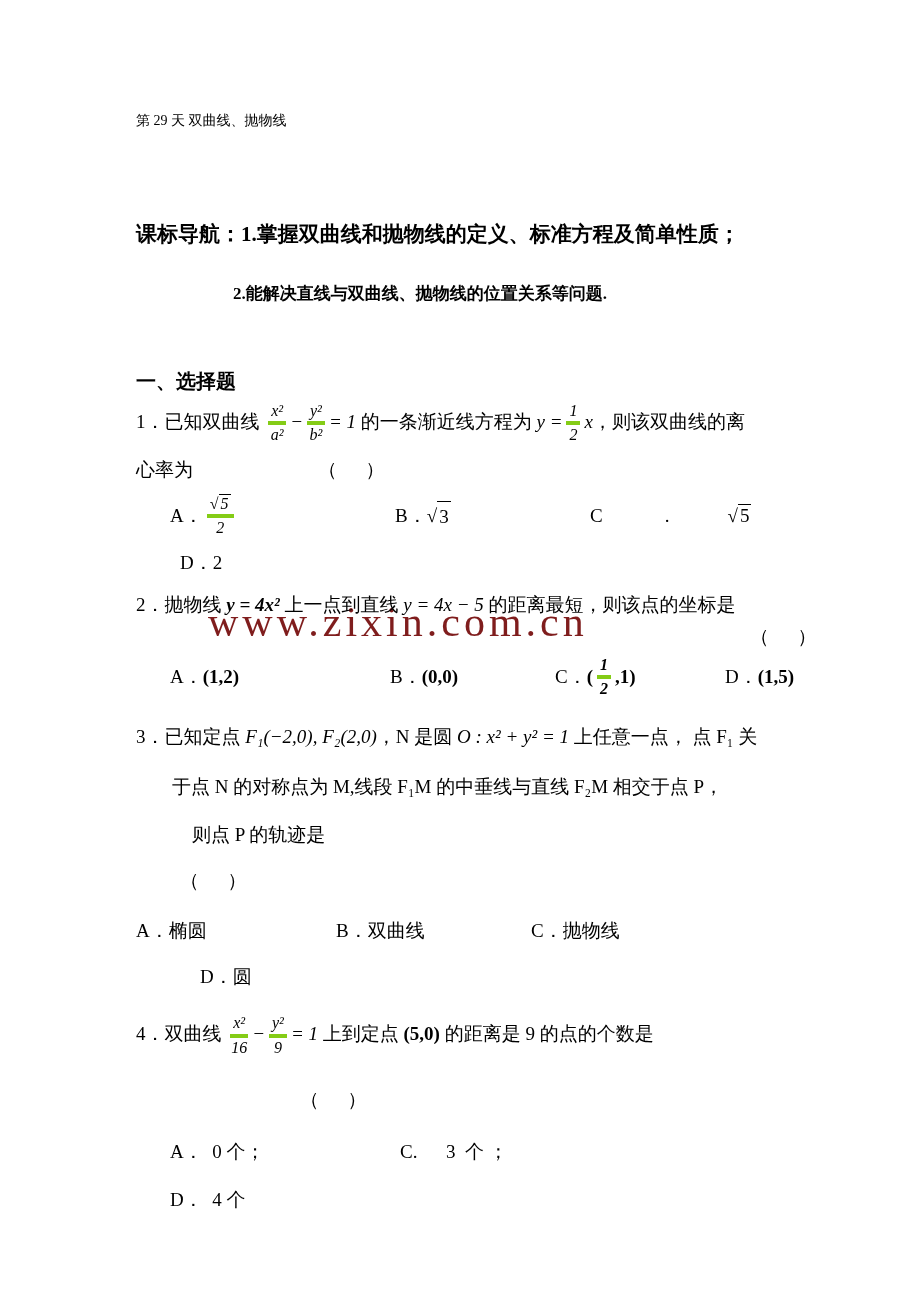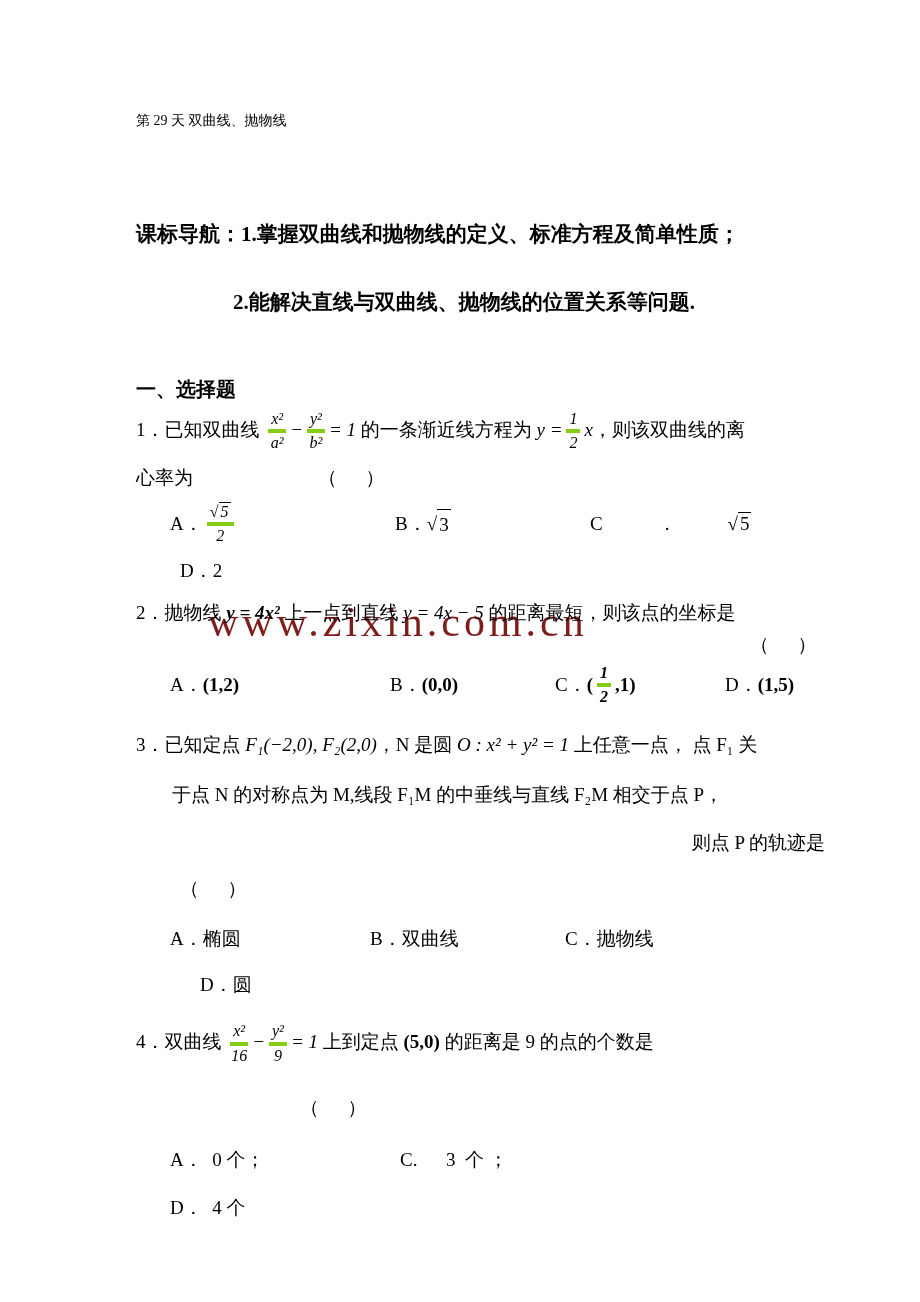--- a/index.html
+++ b/index.html
@@ -11,21 +11,21 @@
     color:#000;
   }
   .page { position:relative; z-index:1; padding:106px 95px 0 136px; }
   .watermark {
     position:absolute; left:208px; top:598px; z-index:0;
     font-size:42px; letter-spacing:4px; color:#7f1d1d;
     white-space:nowrap; font-family:"Liberation Serif",serif;
   }
   .title { font-size:14px; font-weight:normal; line-height:30px; }
   .nav1 { margin-top:82px; font-size:21px; font-weight:bold; line-height:32px; }
-  .nav2 { margin-top:36px; margin-left:97px; font-size:21px; font-weight:bold; line-height:32px; }
+  .nav2 { margin-top:28px; margin-left:97px; font-size:17px; font-weight:bold; line-height:32px; }
   .section { margin-top:56px; font-size:20px; font-weight:bold; line-height:30px; }
   p.line { font-size:19px; line-height:30px; }
   .mi { font-style:italic; }
   .b  { font-weight:bold; }
   .pre { white-space:pre-wrap; }
   .frac {
     display:inline-block; text-align:center; vertical-align:middle;
     line-height:1.15; font-size:16px; margin:0 4px; font-style:italic;
   }
   .frac .num { display:block; border-bottom:4px solid #84cc16; padding:0 3px 1px; }
@@ -45,23 +45,23 @@
   .q1-opts .csqrt { margin-left:58px; }
   .q1-d { margin-top:10px; margin-left:44px; }
   .q2-l1 { margin-top:12px; }
   .q2-paren { margin-top:2px; margin-left:614px; }
   .q2-opts { margin-top:4px; margin-left:34px; position:relative; z-index:1; }
   .q2-opts .oa { width:220px; }
   .q2-opts .ob { width:165px; }
   .q2-opts .oc { width:170px; }
   .q3-l1 { margin-top:24px; }
   .q3-l2 { margin-top:20px; margin-left:36px; }
-  .q3-l3 { margin-top:18px; margin-left:56px;text-align:right; }
+  .q3-l3 { margin-top:18px; margin-left:56px; }
   .q3-paren { margin-top:16px; margin-left:44px; }
-  .q3-opts { margin-top:20px; margin-left:34px; }
+  .q3-opts { margin-top:20px; }
   .q3-opts .oa { width:200px; }
   .q3-opts .ob { width:195px; }
   .q3-d { margin-top:16px; margin-left:64px; }
   .q4-l1 { margin-top:22px; }
   .q4-paren { margin-top:28px; margin-left:164px; }
   .q4-opts { margin-top:22px; margin-left:34px; }
   .q4-opts .oa { width:230px; }
   .q4-opts .ob { width:225px; }
   .q4-d { margin-top:18px; margin-left:34px; }
 </style>

